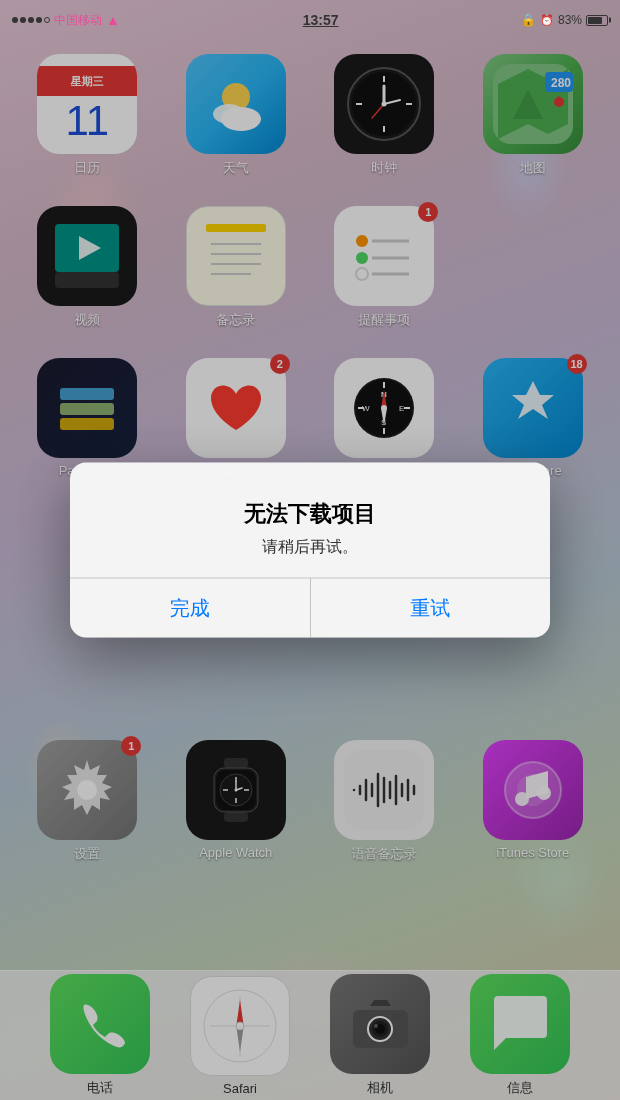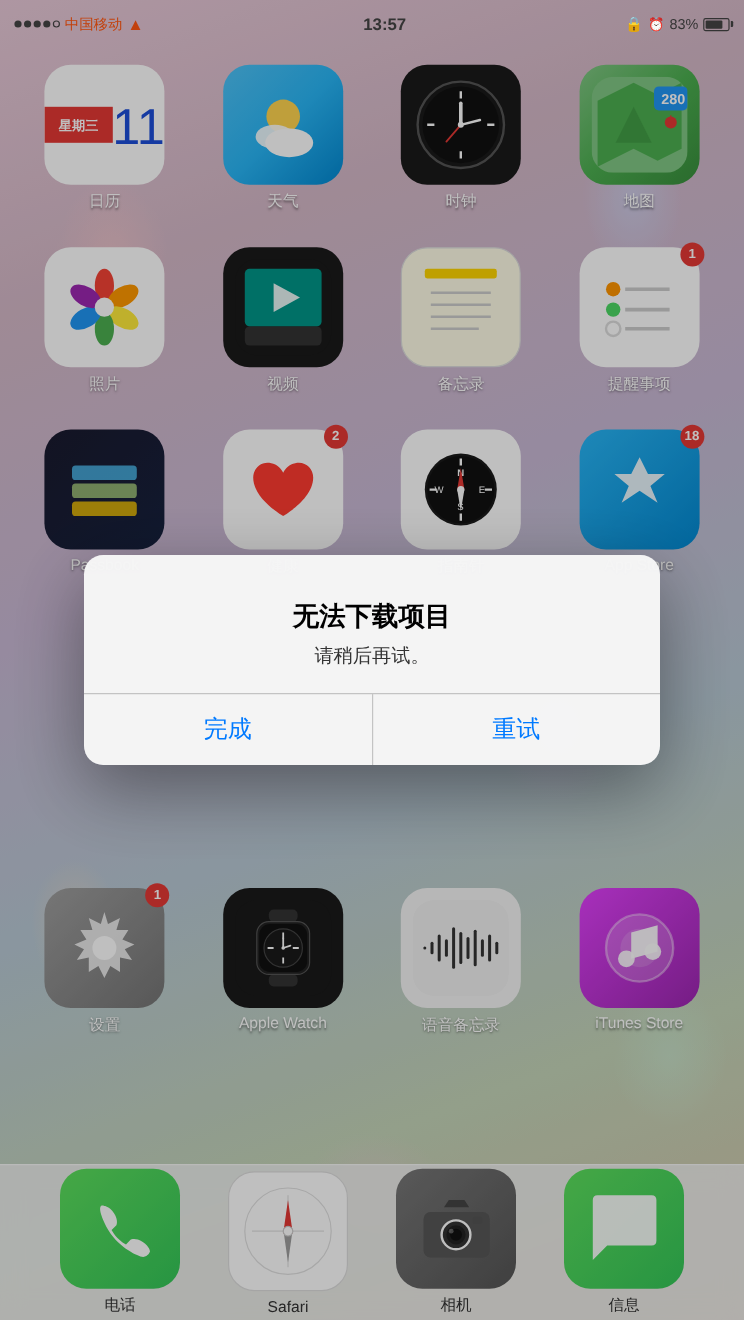--- a/index.html
+++ b/index.html
@@ -44,21 +44,21 @@
       justify-content: space-between;
       padding: 0 12px;
       z-index: 100;
     }
 
     .status-left {
       display: flex;
       align-items: center;
       gap: 4px;
       font-size: 12px;
-      color: #c2410c;
+      color: #ec4899;
       font-weight: 500;
     }
 
     .signal-dots {
       display: flex;
       gap: 2px;
       align-items: center;
     }
 
     .signal-dot {
@@ -74,20 +74,21 @@
     }
 
     .wifi-icon {
       font-size: 14px;
     }
 
     .status-center {
       font-size: 14px;
       color: #333;
       font-weight: 600;
+      text-decoration: underline;
     }
 
     .status-right {
       display: flex;
       align-items: center;
       gap: 4px;
       font-size: 12px;
       color: #333;
     }
 
@@ -373,21 +374,21 @@
     <div class="battery-icon">
       <div class="battery-fill"></div>
     </div>
   </div>
 </div>
 
 <div style="position:absolute; top:44px; left:0; right:0; display:grid; grid-template-columns:repeat(4,1fr); padding:10px 18px; gap:18px 10px; z-index:10;">
 
   <div class="app-item">
     <div class="app-icon-wrap">
-      <div class="app-icon icon-calendar" style="flex-direction:row; padding:0; overflow:hidden;">
+      <div class="app-icon icon-calendar" style="flex-direction:column; padding:0; overflow:hidden;">
         <div class="cal-top">星期三</div>
         <div class="cal-date">11</div>
       </div>
     </div>
     <span class="app-label">日历</span>
   </div>
 
   <div class="app-item">
     <div class="app-icon-wrap">
       <div class="app-icon icon-weather">
@@ -438,39 +439,20 @@
           <path d="M66 32 Q66 38 66 38" stroke="#e53935" stroke-width="1"></path>
         </svg>
       </div>
     </div>
     <span class="app-label">地图</span>
   </div>
 </div>
 
 <div style="position:absolute; top:196px; left:0; right:0; display:grid; grid-template-columns:repeat(4,1fr); padding:10px 18px; gap:18px 10px; z-index:10;">
 
-  <div class="app-item">
-    <div class="app-icon-wrap">
-      <div class="app-icon icon-photos">
-        <svg width="80" height="80" viewBox="0 0 80 80">
-          <rect width="80" height="80" rx="18" fill="white"></rect>
-          <g transform="translate(40,40)">
-            <ellipse cx="0" cy="-18" rx="8" ry="14" fill="#F44336" transform="rotate(0)"></ellipse>
-            <ellipse cx="0" cy="-18" rx="8" ry="14" fill="#FF9800" transform="rotate(60)"></ellipse>
-            <ellipse cx="0" cy="-18" rx="8" ry="14" fill="#FFEB3B" transform="rotate(120)"></ellipse>
-            <ellipse cx="0" cy="-18" rx="8" ry="14" fill="#4CAF50" transform="rotate(180)"></ellipse>
-            <ellipse cx="0" cy="-18" rx="8" ry="14" fill="#2196F3" transform="rotate(240)"></ellipse>
-            <ellipse cx="0" cy="-18" rx="8" ry="14" fill="#9C27B0" transform="rotate(300)"></ellipse>
-          </g>
-          <circle cx="40" cy="40" r="8" fill="white"></circle>
-        </svg>
-      </div>
-    </div>
-    <span class="app-label">照片</span>
-  </div>
 
   <div class="app-item">
     <div class="app-icon-wrap">
       <div class="app-icon icon-videos">
         <svg width="80" height="80" viewBox="0 0 80 80">
           <rect width="80" height="80" rx="18" fill="#1a1a1a"></rect>
           <rect x="8" y="8" width="64" height="48" rx="4" fill="#009688"></rect>
           <rect x="8" y="56" width="64" height="16" rx="4" fill="#333"></rect>
           <polygon points="32,20 32,44 54,32" fill="white" opacity="0.9"></polygon>
         </svg>

